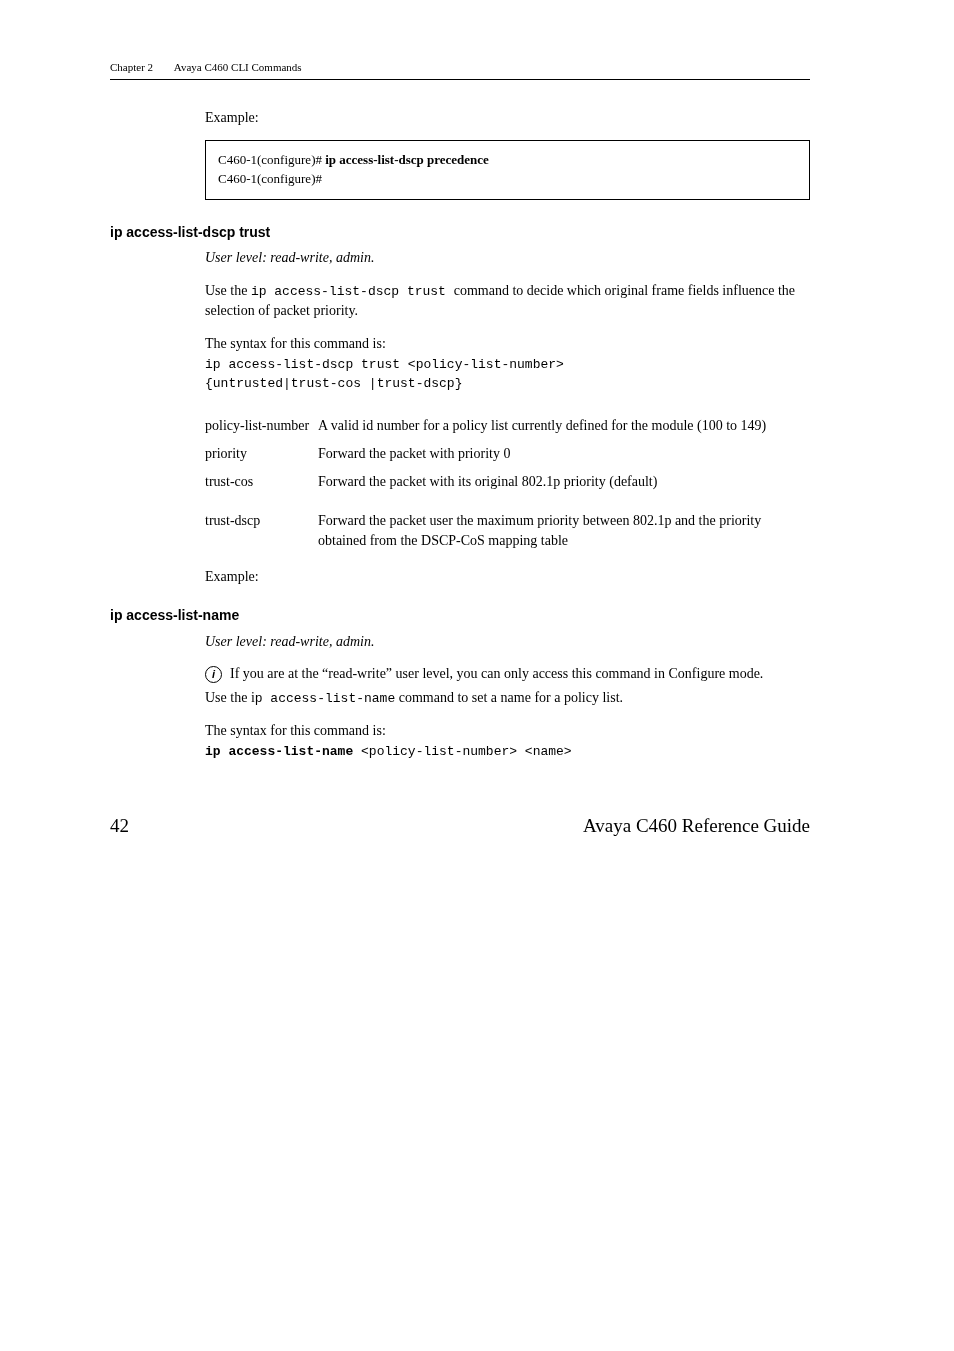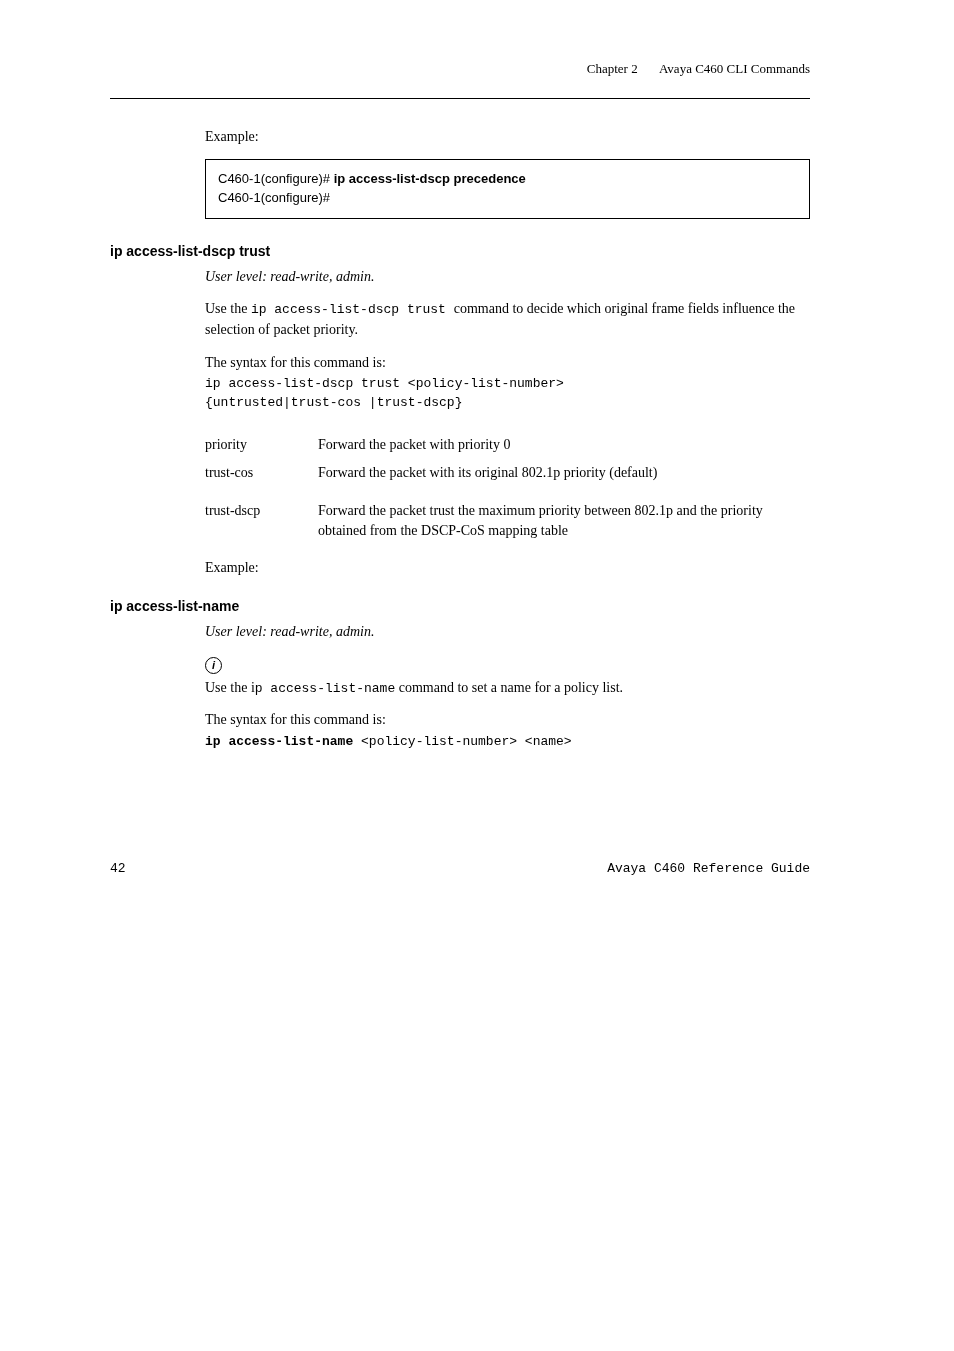--- a/index.html
+++ b/index.html
@@ -5,35 +5,34 @@
   body {
     font-family: "Book Antiqua", Palatino, "Palatino Linotype", serif;
     font-size: 14px;
     color: #000;
     max-width: 700px;
     margin: 60px auto 20px 110px;
     line-height: 1.45;
   }
   .header-line {
     border-bottom: 1px solid #000;
-    padding-bottom: 19px;
+    padding-bottom: 3px;
     margin-bottom: 28px;
-    font-size: 13px;
-    text-align: right;
+    font-size: 11px;
   }
   .hdr-left { }
   .hdr-right { margin-left: 18px; }
   .indent { margin-left: 95px; }
   .para { margin: 0 0 12px 0; }
   .italic { font-style: italic; }
   .codebox {
     border: 1px solid #000;
     padding: 10px 12px;
     margin: 6px 0 22px 0;
-    font-family: Liberation Sans, sans-serif;
+    font-family: Liberation Serif, serif;
     font-size: 13px;
     white-space: pre;
     line-height: 1.45;
   }
   .codebox .b { font-weight: bold; }
   .mono { font-family: "Courier New", monospace; font-size: 13px; }
   .mono .b, .b { font-weight: bold; }
   h3.section {
     font-family: Arial, Helvetica, sans-serif;
     font-weight: bold;
@@ -59,25 +58,24 @@
     width: 15px; height: 15px;
     line-height: 15px;
     text-align: center;
     font-size: 11px;
     font-style: italic;
     font-weight: bold;
     flex: 0 0 15px;
     margin-top: 2px;
   }
   .footer {
-    margin-top: 108px;
-    font-size: 13px;
+    margin-top: 50px;
+    font-size: 19px;
     display: flex;
     justify-content: space-between;
-    font-family: Liberation Mono, monospace;
   }
 </style>
 </head>
 <body>
 
 <div class="header-line">
   <span class="hdr-left">Chapter 2</span>
   <span class="hdr-right">Avaya C460 CLI Commands</span>
 </div>
 
@@ -92,45 +90,50 @@
   <p class="para italic">User level: read-write, admin.</p>
   <p class="para">
     <span>Use the </span><span class="mono">ip access-list-dscp trust </span><span> command to decide which original frame fields influence the selection of  packet priority.</span>
   </p>
   <p class="para" style="margin-bottom:2px">The syntax for this command is:</p>
   <div class="mono">ip access-list-dscp trust &lt;policy-list-number&gt;</div>
   <div class="mono" style="margin-bottom:18px">{untrusted|trust-cos |trust-dscp}</div>
 
   <table class="params">
     <tbody>
+        <tr>
+      <td class="key">policy-list-number</td>
+      <td>A valid id number for a policy list currently defined for the module (100 to 149)</td>
+    </tr>
     <tr>
       <td class="key">priority</td>
       <td>Forward the packet with priority 0</td>
     </tr>
     <tr>
       <td class="key">trust-cos</td>
       <td>Forward the packet with its original 802.1p priority (default)</td>
     </tr>
     <tr>
       <td class="key" style="padding-top:14px">trust-dscp</td>
-      <td style="padding-top:14px">Forward the packet trust the maximum priority between 802.1p and the priority obtained from the DSCP-CoS mapping table</td>
+      <td style="padding-top:14px">Forward the packet user the maximum priority between 802.1p and the priority obtained from the DSCP-CoS mapping table</td>
     </tr>
   </tbody>
     </table>
 
   <p class="para">Example:</p>
 </div>
 
 <h3 class="section">ip access-list-name</h3>
 <div class="indent">
   <p class="para italic">User level: read-write, admin.</p>
 
   <div class="info-row">
     <div class="info-icon">i</div>
     <div>
+      <div>If you are at the “read-write” user level, you can only access this command in Configure mode.</div>
     </div>
   </div>
 
   <p class="para" style="margin-top:4px">
     <span>Use the i</span><span class="mono">p access-list-name</span><span> command to set a name for a policy list.</span>
   </p>
 
   <p class="para" style="margin-bottom:2px">The syntax for this command is:</p>
   <div class="mono" style="margin-bottom:7px">
     <span class="b">ip access-list-name</span><span> &lt;policy-list-number&gt; &lt;name&gt;</span>

